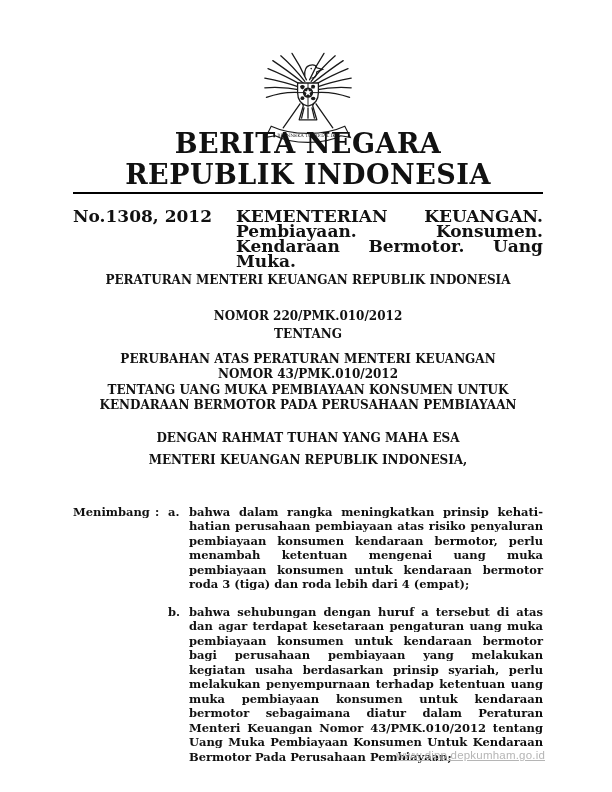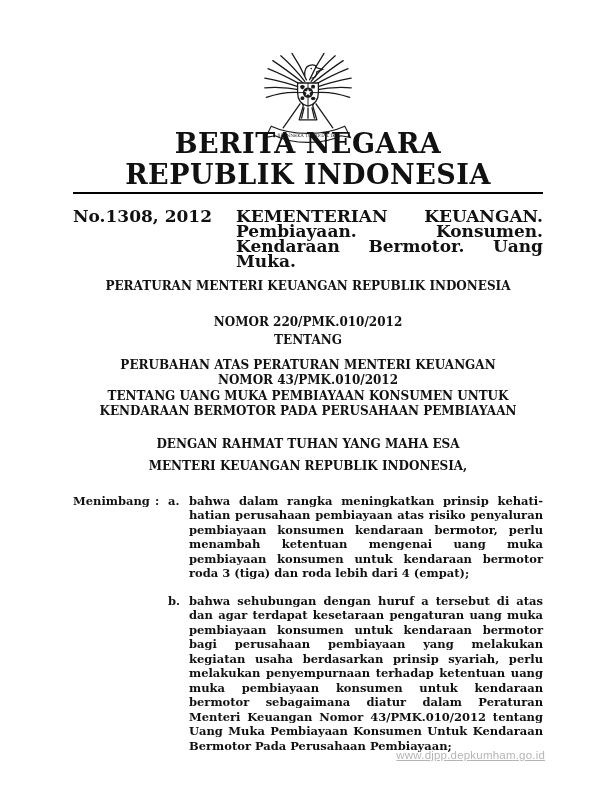--- a/index.html
+++ b/index.html
@@ -30,34 +30,34 @@
   }
   .rule { margin-top: 2px; border-bottom: 2.5px solid #000; }
 
   
   .gazette-row { display: flex; margin-top: 15px; font-size: 17px; font-weight: 700; line-height: 15px; }
   .gazette-number { width: 163px; flex: none; }
   .gazette-subject { flex: 1; text-align: justify; }
 
   
   .tline { text-align: center; font-weight: 700; font-size: 12px; line-height: 15.5px; }
-  .t1 { margin-top: 10px; }
+  .t1 { margin-top: 4px; }
   .t2 { margin-top: 20px; }
   .t3 { margin-top: 3px; }
   .t4 { margin-top: 9px; }
   .t5 { margin-top: 0px; }
   .t6 { margin-top: 0px; }
 
   .inv1 { margin-top: 17px; }
   .inv2 { margin-top: 7px; }
 
   
   .consider {
     display: flex;
-    margin-top: 19px;
+    margin-top: 36px;
     font-size: 11.5px;
     font-weight: 700;
     line-height: 14.5px;
   }
   .consider-label { width: 82px; flex: none; }
   .consider-sep { width: 13px; flex: none; }
   .consider-items { flex: 1; display: flex; flex-direction: column; gap: 13px; }
   .consider-item { display: flex; }
   .item-marker { width: 21px; flex: none; }
   .item-text { flex: 1; text-align: justify; }

